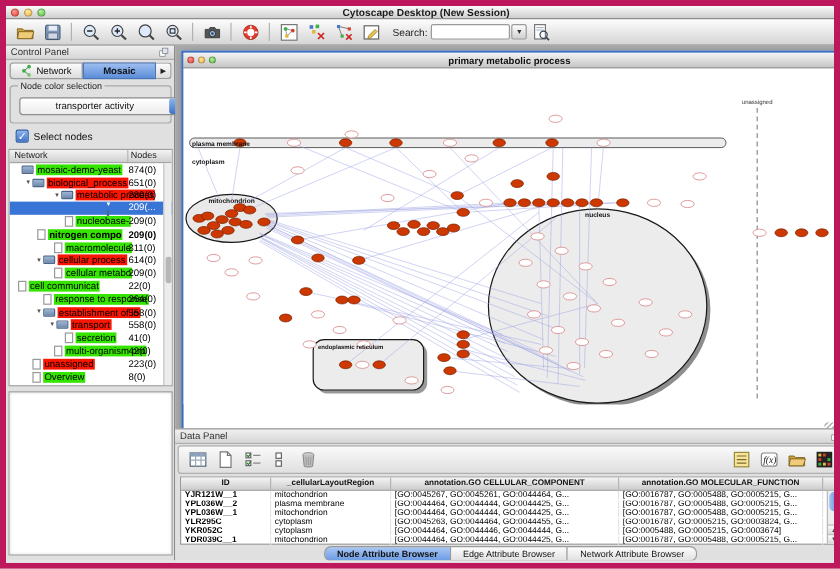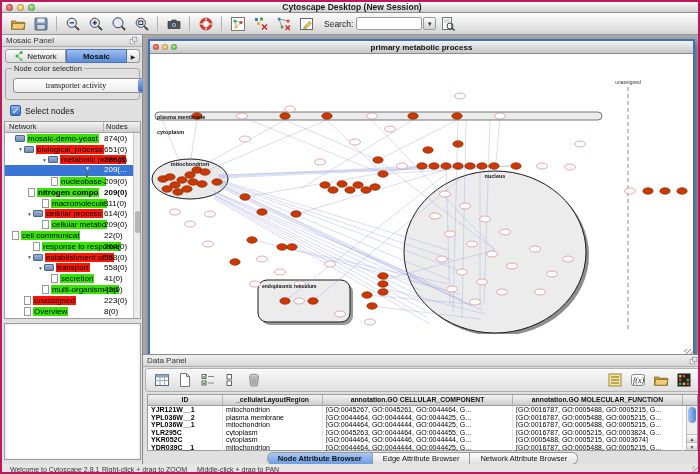--- a/index.html
+++ b/index.html
@@ -1,17 +1,17 @@
 <!DOCTYPE html>
 <html><head>
 <meta charset="utf-8">
 <style>
   html,body{margin:0;padding:0;background:#fff;font-family:"Liberation Sans",sans-serif;}
   *{box-sizing:border-box;}
-  #app{position:relative;width:700px;height:474px;background:#e2e2e2;border:2px solid #be185d;overflow:hidden;}
+  #app{position:relative;width:700px;height:474px;background:#e2e2e2;border:5px solid #be185d;overflow:hidden;}
 
   
   #titlebar{position:absolute;left:0;top:0;width:700px;height:11px;background:linear-gradient(#fafafa,#cfcfcf);border-bottom:1px solid #8e8e8e;display:flex;align-items:center;z-index:30;}
   .tl{width:7px;height:7px;border-radius:50%;margin-left:4px;border:1px solid rgba(0,0,0,.25);}
   .tl.red{background:radial-gradient(circle at 35% 30%,#ff9a92,#ef4136);}
   .tl.yel{background:radial-gradient(circle at 35% 30%,#ffe9a8,#f6b73c);}
   .tl.grn{background:radial-gradient(circle at 35% 30%,#b8f0a8,#58c23c);}
   .win-title{position:absolute;left:0;right:0;text-align:center;font-size:8.5px;font-weight:bold;color:#1a1a1a;}
 
   
@@ -27,21 +27,21 @@
   #control-panel{position:absolute;left:0;top:33px;width:141px;height:429px;background:#e0e0e0;border-right:1px solid #8a8a8a;}
   .phead{height:12px;display:flex;align-items:center;justify-content:space-between;padding:0 4px;font-size:8px;color:#333;background:linear-gradient(#f0f0f0,#d6d6d6);border-bottom:1px solid #adadad;}
   .float-ic svg{width:9px;height:9px;display:block;}
   #cp-tabs{position:absolute;left:3px;top:14px;width:135px;height:14px;display:flex;}
   .cptab{flex:1;display:flex;align-items:center;justify-content:center;gap:2px;font-size:8px;color:#111;background:linear-gradient(#fcfcfc,#dcdcdc);border:1px solid #9a9a9a;}
   .cptab:first-child{border-radius:3px 0 0 3px;}
   .cptab.active{background:linear-gradient(#9dbdf0,#5c8ed9);border-color:#4a74b5;font-weight:bold;}
   #cp-tab-arrow{width:13px;height:14px;background:linear-gradient(#fcfcfc,#dcdcdc);border:1px solid #9a9a9a;border-left:none;border-radius:0 3px 3px 0;font-size:6px;display:flex;align-items:center;justify-content:center;color:#222;padding:0;}
   #ncs{position:absolute;left:3px;top:33px;width:135px;height:32px;border:1px solid #a8a8a8;border-radius:3px;}
   #ncs-legend{position:absolute;left:6px;top:-5px;background:#e0e0e0;font-size:7.5px;color:#222;padding:0 2px;}
-  #ncs-combo{position:absolute;left:7px;top:9px;width:140px;height:15px;background:linear-gradient(#ffffff,#ececec);border:1px solid #8f8f8f;border-radius:3px;display:flex;align-items:center;font-family:Liberation Serif, serif;}
+  #ncs-combo{position:absolute;left:7px;top:9px;width:140px;height:15px;background:linear-gradient(#ffffff,#ececec);border:1px solid #8f8f8f;border-radius:3px;display:flex;align-items:center;}
   #ncs-combo .cval{flex:1;text-align:center;font-size:8px;color:#111;}
   #ncs-combo .stepper{width:13px;height:13px;margin-right:1px;border-radius:2px;background:linear-gradient(#8cb4ee,#3e74c8);display:flex;flex-direction:column;align-items:center;justify-content:center;color:#fff;font-size:4px;line-height:4px;}
   #selrow{position:absolute;left:8px;top:69px;height:13px;display:flex;align-items:center;gap:4px;}
   #selchk{width:11px;height:11px;border-radius:2px;background:linear-gradient(#8cb4ee,#3e74c8);border:1px solid #2f5ca8;color:#fff;font-size:9px;line-height:10px;text-align:center;}
   #selrow span.lbl{font-size:8.5px;color:#111;}
   #tree{position:absolute;left:2px;top:86px;width:137px;height:198px;background:#fff;border:1px solid #9d9d9d;overflow:hidden;}
   #tree-head{display:flex;height:11px;background:linear-gradient(#f4f4f4,#cfcfcf);border-bottom:1px solid #a5a5a5;font-size:7.5px;color:#222;}
   #tree-head .c1{flex:1;padding-left:4px;border-right:1px solid #b5b5b5;}
   #tree-head .c2{width:36px;padding-left:2px;}
   .trow{position:relative;height:10.8px;display:flex;align-items:center;font-size:8px;color:#000;white-space:nowrap;}
@@ -227,21 +227,21 @@
             <line x1="4" y1="6" x2="10" y2="6" stroke="#9ab" stroke-width=".8"></line>
             <circle cx="10" cy="10" r="3" fill="none" stroke="#345" stroke-width="1"></circle>
             <line x1="12.2" y1="12.2" x2="14.5" y2="14.5" stroke="#345" stroke-width="1.4"></line>
           </svg>
         </button>
       </span>
   </div>
 
   <div id="control-panel">
     <div class="phead">
-      <span>Mosaic Panel</span>
+      <span>Control Panel</span>
       <span class="float-ic">
         <svg viewBox="0 0 16 16">
             <rect x="2" y="6" width="8" height="8" fill="#fff" stroke="#777"></rect>
             <rect x="6" y="2" width="8" height="8" fill="#dce6f4" stroke="#777"></rect>
           </svg>
       </span>
     </div>
     <div id="cp-tabs">
       <div class="cptab">
         <svg width="11" height="12" viewBox="0 0 12 14">

